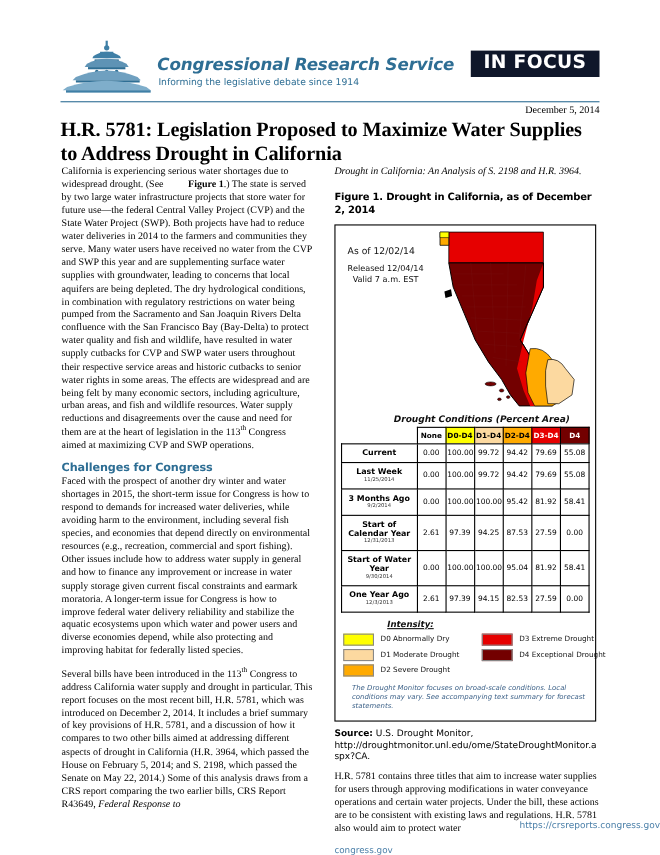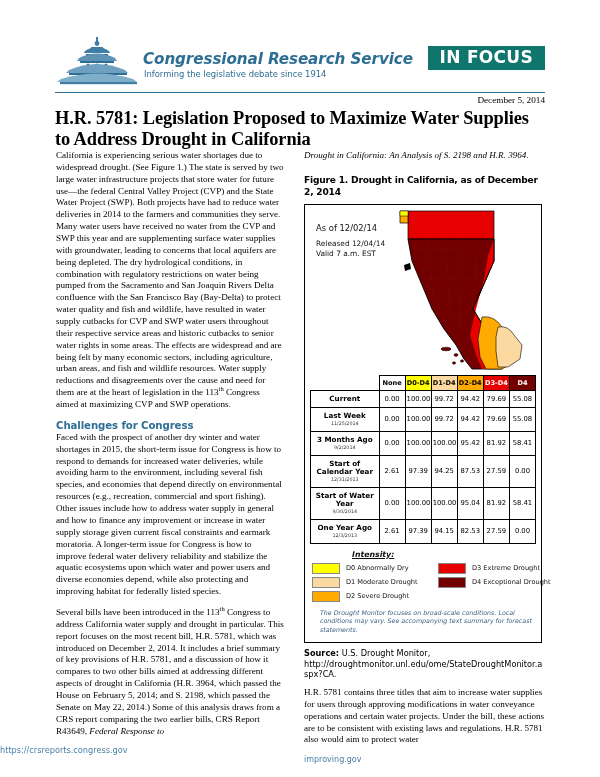--- a/index.html
+++ b/index.html
@@ -44,21 +44,21 @@
   .crs-tag {
     position: absolute; left: 89px; top: 33px;
     font-family: "DejaVu Sans", sans-serif;
     font-size: 8.4px;
     color: #2E6E94;
     white-space: nowrap;
   }
   .infocus {
     position: absolute;
     right: 0; top: 10px;
-    background: #0f766e;
+    background: #0f172a;
     color: #fff;
     font-family: "DejaVu Sans", sans-serif;
     font-weight: bold;
     font-size: 17px;
     letter-spacing: 0.3px;
     padding: 3px 12px 4px 12px;
     line-height: 1;
   }
   .hr-rule {
     position: absolute;
@@ -98,21 +98,21 @@
     width: 242px;
   }
   .body-p {
     font-family: "Liberation Serif", serif;
     font-size: 9.1px;
     line-height: 1.305;
     text-align: left;
     margin: 0 0 9px 0;
     color: #000;
   }
-  .body-p b { font-weight: normal; }
+  .body-p b { font-weight: bold; margin-left: 20px; }
   .body-p i { font-style: italic; }
   sup { font-size: 6.6px; vertical-align: super; line-height: 0; }
   .sec-head {
     font-family: "DejaVu Sans", sans-serif;
     font-weight: bold;
     font-size: 10.2px;
     color: #2E6E94;
     margin: 3px 0 1px 0;
     letter-spacing: -0.1px;
   }
@@ -157,20 +157,21 @@
   .map-asof {
     font-size: 8.4px;
     font-weight: normal;
     margin-bottom: 6px;
     white-space: nowrap;
   }
   .map-rel {
     font-size: 7.4px;
     line-height: 1.35;
     white-space: nowrap;
+    text-align: center;
   }
   .map-svg {
     position: absolute;
     right: 0px; top: -2px;
   }
 
   
   .dc-title {
     font-family: "DejaVu Sans", sans-serif;
     font-style: italic;
@@ -273,21 +274,21 @@
     margin: 5px 0 7px 0;
     color: #000;
     word-break: break-word;
   }
   .source b { font-weight: bold; }
 
   .footer-link {
     position: absolute;
     left: 0; top: 745px;
     width: 600px;
-    text-align: left;
+    text-align: right;
     font-family: "DejaVu Sans", sans-serif;
     font-size: 8.2px;
     color: #4A7FA8;
   }
   .congress-gov {
     font-family: "DejaVu Sans", sans-serif;
     font-size: 8px;
     color: #4A7FA8;
     margin-top: 2px;
   }
@@ -402,20 +403,21 @@
             <ellipse cx="48" cy="140" rx="5" ry="1.8"></ellipse>
             <ellipse cx="58" cy="146" rx="2" ry="1.4"></ellipse>
             <ellipse cx="64" cy="152" rx="1.6" ry="1.2"></ellipse>
             <ellipse cx="56" cy="154" rx="1.6" ry="1.2"></ellipse>
           </g>
 
           <path d="M6 56 L12 54 L13 60 L7 62 Z" fill="#000"></path>
         </svg>
       </div>
 
+      <div class="dc-title">Drought Conditions (Percent Area)</div>
 
       <table class="dm">
         <thead>
           <tr>
             <th class="corner"></th>
             <th class="hdr" style="background:#ffffff;color:#000">None</th>
             <th class="hdr" style="background:#FFFF00;color:#000">D0-D4</th>
             <th class="hdr" style="background:#FCD9A0;color:#000">D1-D4</th>
             <th class="hdr" style="background:#FFAA00;color:#000">D2-D4</th>
             <th class="hdr" style="background:#E60000;color:#ffffff">D3-D4</th>
@@ -505,17 +507,17 @@
         <div></div>
       </div>
 
       <div class="note">The Drought Monitor focuses on broad-scale conditions. Local conditions may vary. See accompanying text summary for forecast statements.</div>
     </div>
 
     <p class="source"><b>Source:</b><span> U.S. Drought Monitor, http://droughtmonitor.unl.edu/ome/StateDroughtMonitor.aspx?CA.</span></p>
 
     <p class="body-p">H.R. 5781 contains three titles that aim to increase water supplies for users through approving modifications in water conveyance operations and certain water projects. Under the bill, these actions are to be consistent with existing laws and regulations. H.R. 5781 also would aim to protect water</p>
 
-    <div class="congress-gov">improving.gov</div>
+    <div class="congress-gov">congress.gov</div>
   </div>
 
   <div class="footer-link">https://crsreports.congress.gov</div>
 </div>
 
 </body></html>

